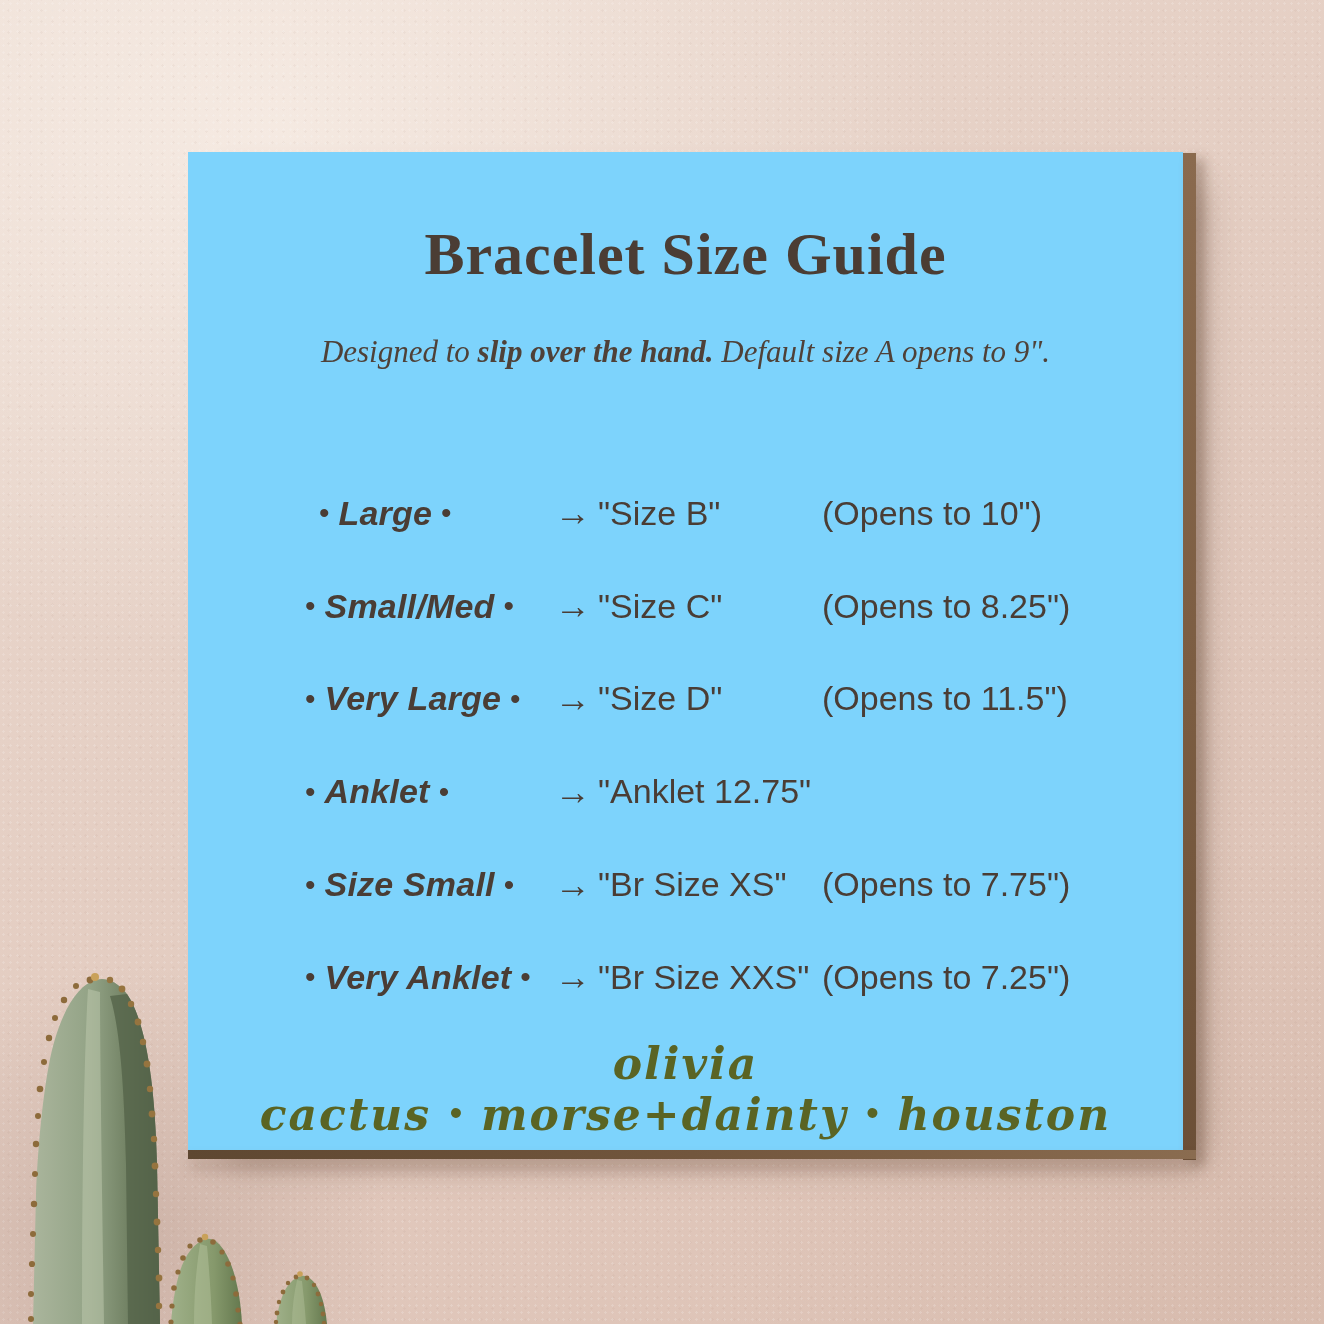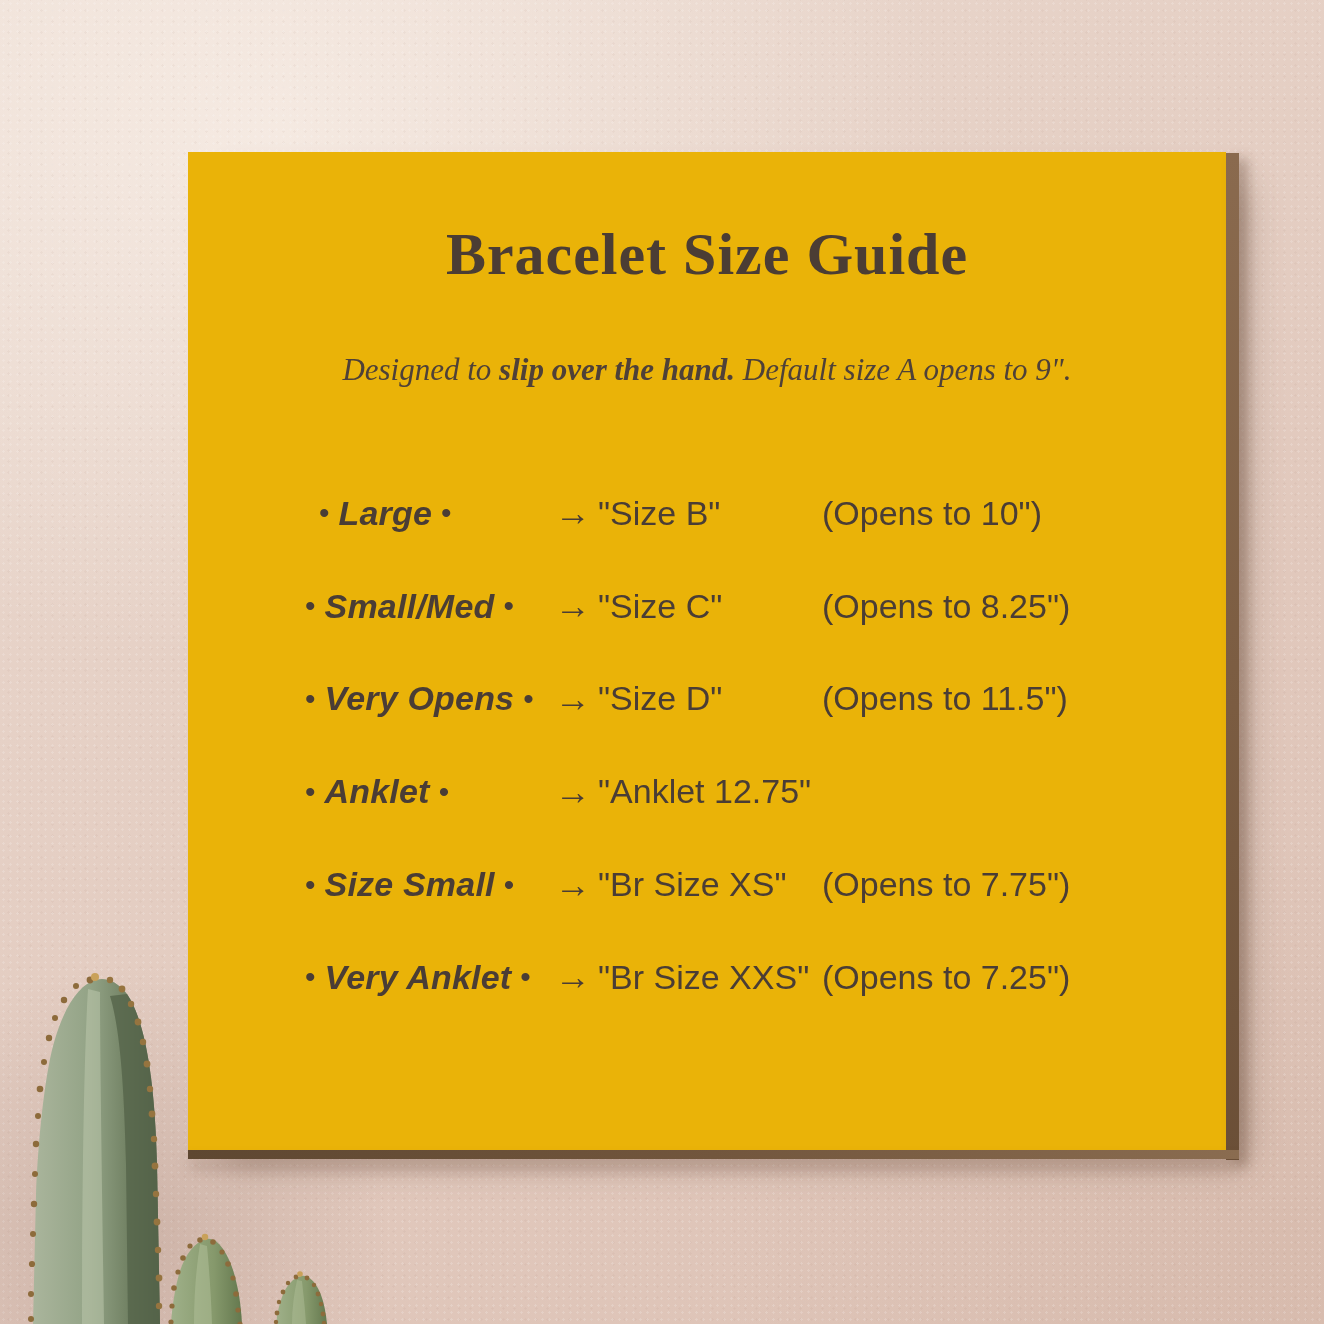--- a/index.html
+++ b/index.html
@@ -33,23 +33,22 @@
   .cactus-shadow {
     position: absolute; left: -50px; bottom: -40px;
     width: 460px; height: 420px;
     background: radial-gradient(ellipse at 38% 72%, rgba(120,88,78,0.20), transparent 66%);
   }
 
   
   .card {
     position: absolute; left: 188px; top: 152px;
     width: 995px; height: 998px;
-    background: #eab308;
+    background: #7dd3fc;
     box-shadow: 28px 22px 34px -10px rgba(116,86,68,0.45);
-    padding-left: 43px;
   }
   .card-side {
     position: absolute; top: 1px; right: -13px; height: calc(100% + 9px);
     width: 13px;
     background: linear-gradient(180deg, #8a6a4e 0%, #7b5c41 55%, #6b4f37 100%);
     box-shadow: 8px 6px 12px rgba(116,86,68,0.45);
   }
   .card-edge {
     position: absolute; left: 0; right: -13px; bottom: -9px; height: 9px;
     background: linear-gradient(90deg, #5e4731 0%, #72563d 50%, #8a6c50 100%);
@@ -58,21 +57,21 @@
 
   
   .title {
     position: absolute; top: 72px; left: 0; right: 0;
     margin: 0; text-align: center;
     font-family: "Liberation Serif", serif;
     font-weight: 600; font-size: 60px; line-height: 1;
     color: #4b3d34; letter-spacing: 1px;
   }
   .intro {
-    position: absolute; top: 192px; left: 0; right: 0;
+    position: absolute; top: 174px; left: 0; right: 0;
     text-align: center;
     font-family: "Liberation Serif", serif;
     font-style: italic; font-size: 31px; line-height: 52px;
     color: #4f4138;
   }
   .intro p { margin: 0; }
   .intro strong { font-weight: 700; }
 
   .rows {
     position: absolute; top: 315px; left: 117px; right: 28px;
@@ -136,21 +135,21 @@
             <strong class="label">Small/Med</strong>
             <span class="dot">•</span>
           </span>
         <span class="arrow">→</span>
         <span class="code">"Size C"</span>
         <span class="note">(Opens to 8.25")</span>
       </div>
       <div class="row">
         <span class="label-cell">
             <span class="dot">•</span>
-            <strong class="label">Very Opens</strong>
+            <strong class="label">Very Large</strong>
             <span class="dot">•</span>
           </span>
         <span class="arrow">→</span>
         <span class="code">"Size D"</span>
         <span class="note">(Opens to 11.5")</span>
       </div>
       <div class="row">
         <span class="label-cell">
             <span class="dot">•</span>
             <strong class="label">Anklet</strong>
@@ -174,20 +173,23 @@
             <span class="dot">•</span>
             <strong class="label">Very Anklet</strong>
             <span class="dot">•</span>
           </span>
         <span class="arrow">→</span>
         <span class="code">"Br Size XXS"</span>
         <span class="note">(Opens to 7.25")</span>
       </div>
     </div>
 
+    <div class="footer">
+      <span class="brand">olivia cactus</span><span class="sep">•</span><span class="tagline">morse+dainty</span><span class="sep">•</span><span class="location">houston</span>
+    </div>
 
     <div class="card-side"></div>
     <div class="card-edge"></div>
   </div>
 
   <svg class="cactus" viewBox="0 0 400 390" xmlns="http://www.w3.org/2000/svg" aria-hidden="true">
     <defs>
       <linearGradient id="stemMain" x1="0" y1="0" x2="1" y2="0">
         <stop offset="0" stop-color="#aab59c"></stop>
         <stop offset="0.45" stop-color="#93a386"></stop>

